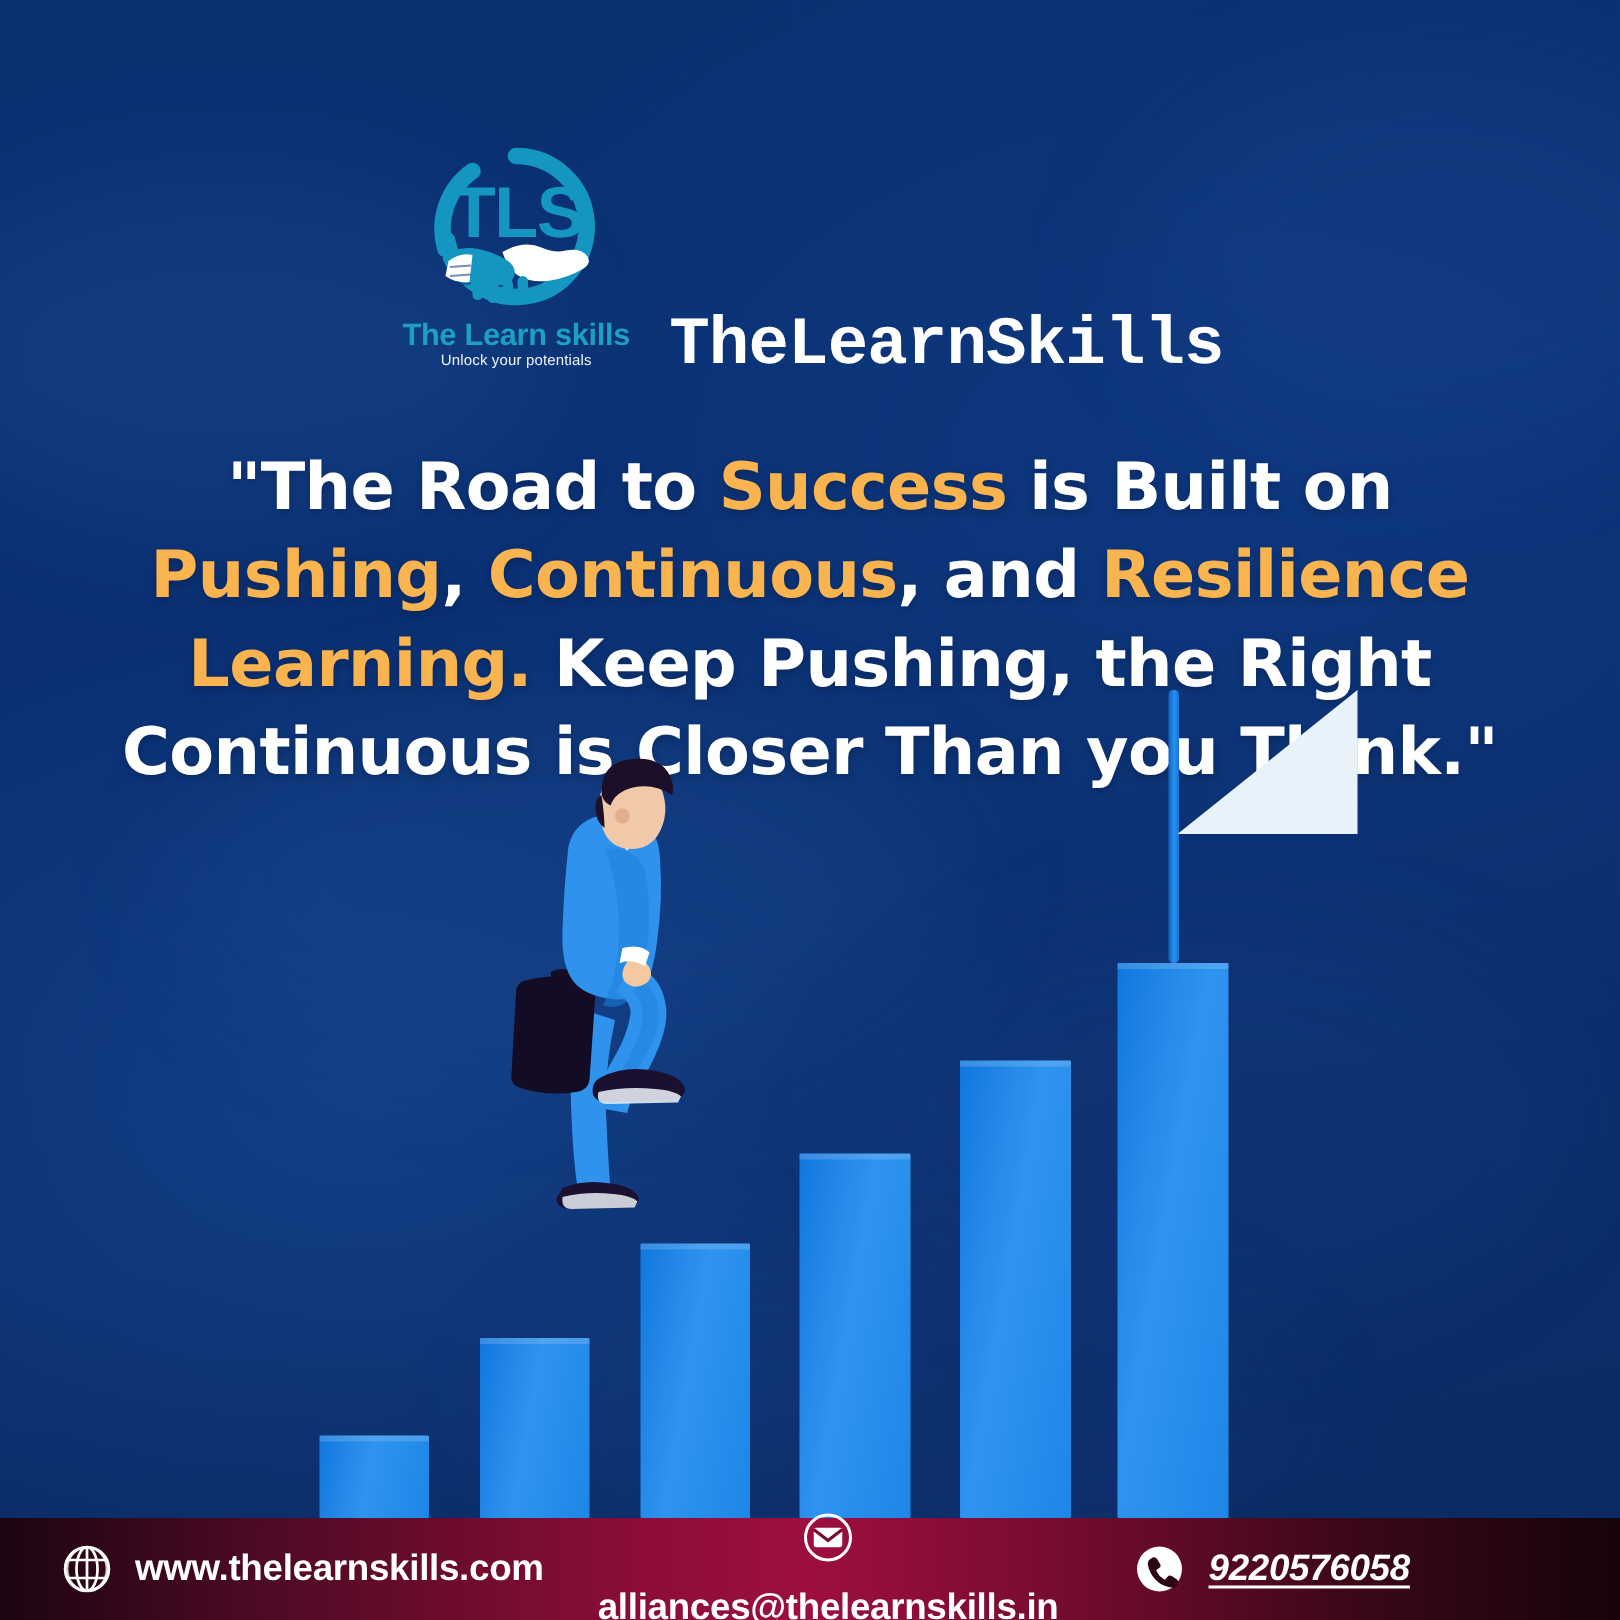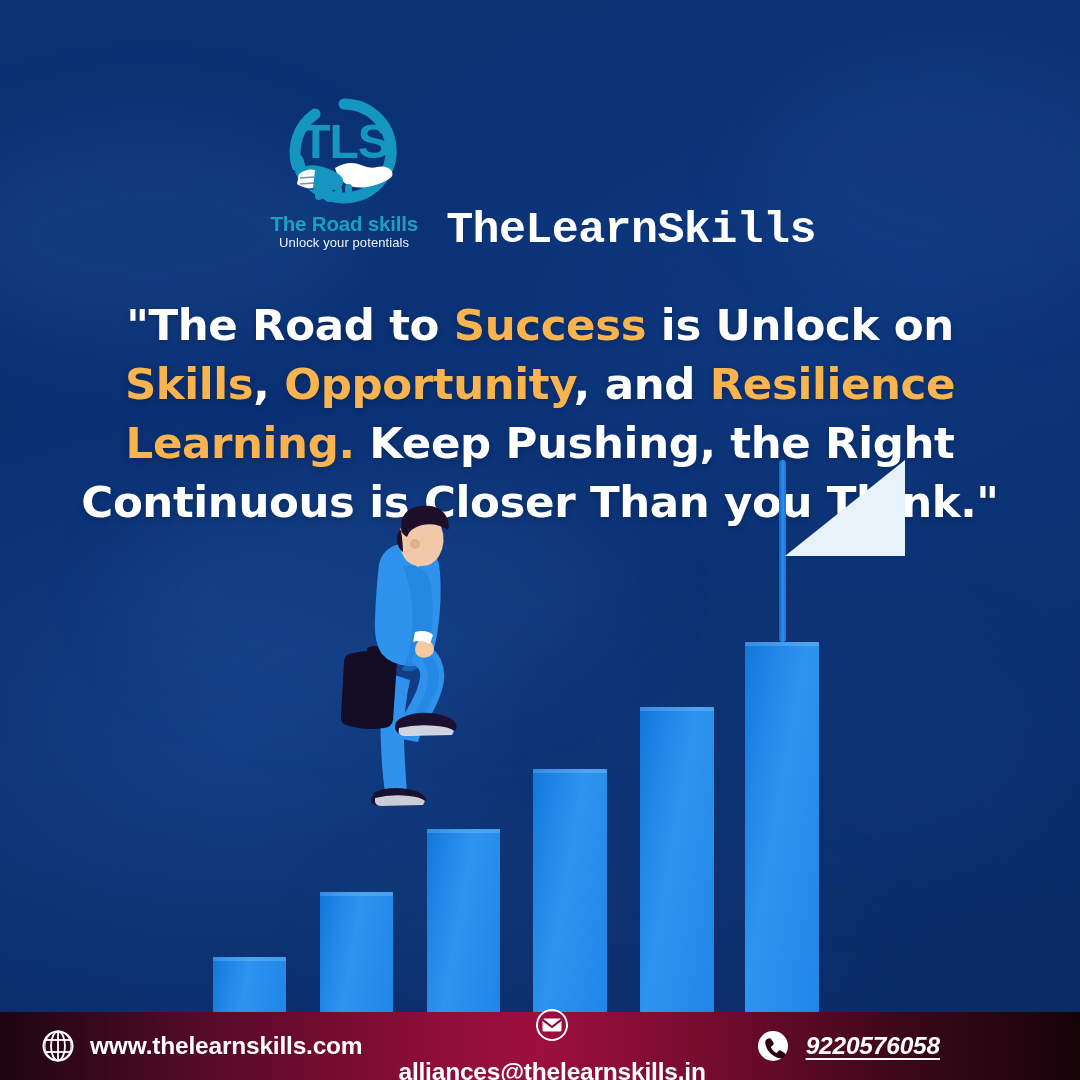--- a/index.html
+++ b/index.html
@@ -64,21 +64,21 @@
     font-weight:bold;
     letter-spacing:-0.2px;
     color:#1d9ec4;
     font-family:"Liberation Sans", sans-serif;
     white-space:nowrap;
   }
   .logo-tag2 {
     position:absolute;
     left:0; right:0; top:139px;
     text-align:center;
-    font-size:13px;
+    font-size:10px;
     font-weight:normal;
     color:#edf3f8;
     letter-spacing:0.1px;
     white-space:nowrap;
   }
 
   .brand-name {
     margin-left:22px;
     margin-top:36px;
     font-size:45px;
@@ -221,28 +221,28 @@
             <rect x="76" y="88" width="7" height="13" rx="3.5"></rect>
           </g>
 
           <g stroke="#0a3172" stroke-width="1.4" opacity="0.55">
             <line x1="31" y1="82" x2="45" y2="81"></line>
             <line x1="31" y1="88" x2="45" y2="87"></line>
             <line x1="32" y1="94" x2="45" y2="93"></line>
           </g>
         </svg>
       </div>
-      <div class="logo-tag1">The Road skills</div>
+      <div class="logo-tag1">The Learn skills</div>
       <div class="logo-tag2">Unlock your potentials</div>
     </div>
 
     <div class="brand-name">TheLearnSkills</div>
   </div>
 
-  <div class="quote" id="quote-text"><span>"The Road to </span><span class="hl">Success</span><span> is Unlock on </span><span class="hl">Skills</span><span>, </span><span class="hl">Opportunity</span><span>, and </span><span class="hl">Resilience Learning.</span><span> Keep Pushing, the Right Continuous is Closer Than you Think."</span></div>
+  <div class="quote" id="quote-text"><span>"The Road to </span><span class="hl">Success</span><span> is Built on </span><span class="hl">Pushing</span><span>, </span><span class="hl">Continuous</span><span>, and </span><span class="hl">Resilience Learning.</span><span> Keep Pushing, the Right Continuous is Closer Than you Think."</span></div>
 
   <div class="scene">
 
     <div id="bars-layer">
         <div class="bar" style="left: 213px; width: 73px; height: 55px;"></div>
         <div class="bar" style="left: 320px; width: 73px; height: 120px;"></div>
         <div class="bar" style="left: 427px; width: 73px; height: 183px;"></div>
         <div class="bar" style="left: 533px; width: 74px; height: 243px;"></div>
         <div class="bar" style="left: 640px; width: 74px; height: 305px;"></div>
         <div class="bar" style="left: 745px; width: 74px; height: 370px;"></div>

